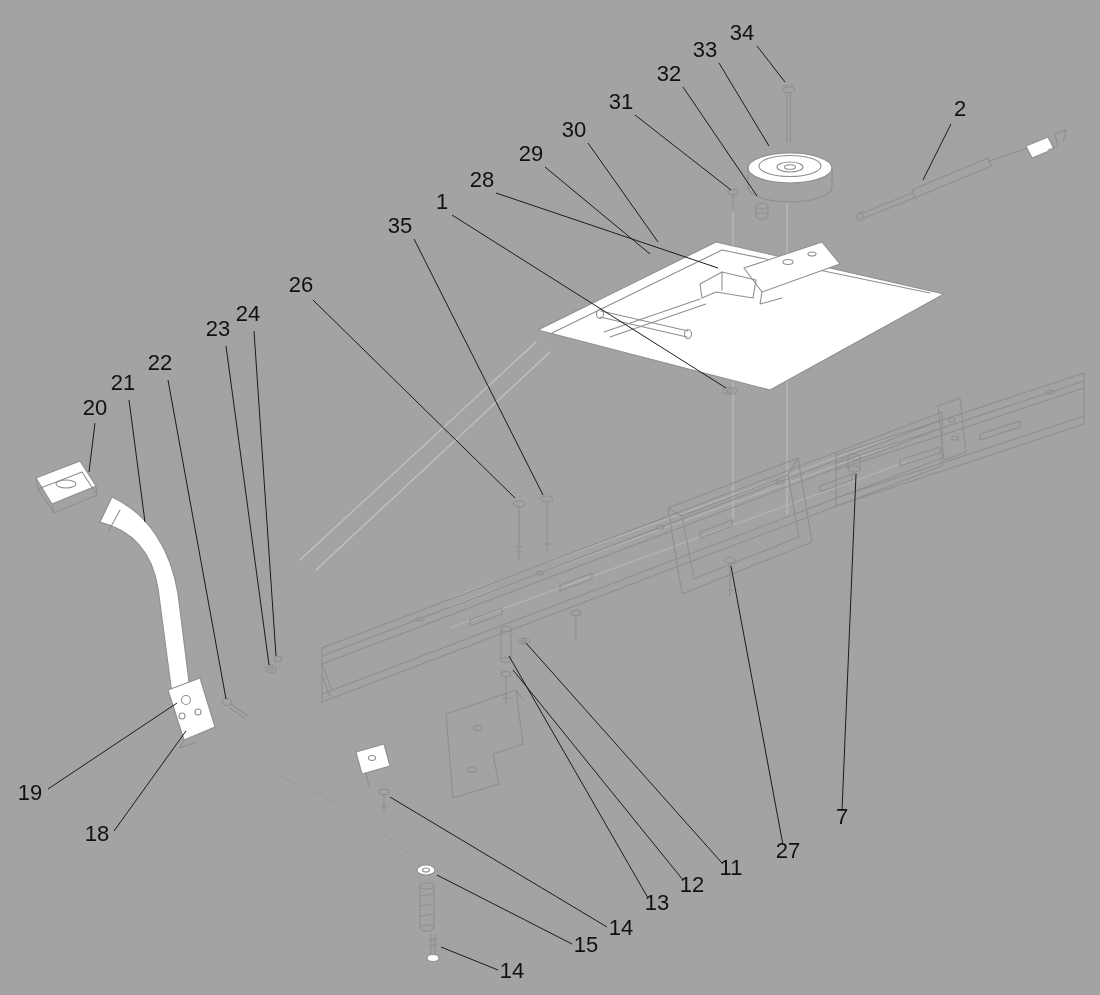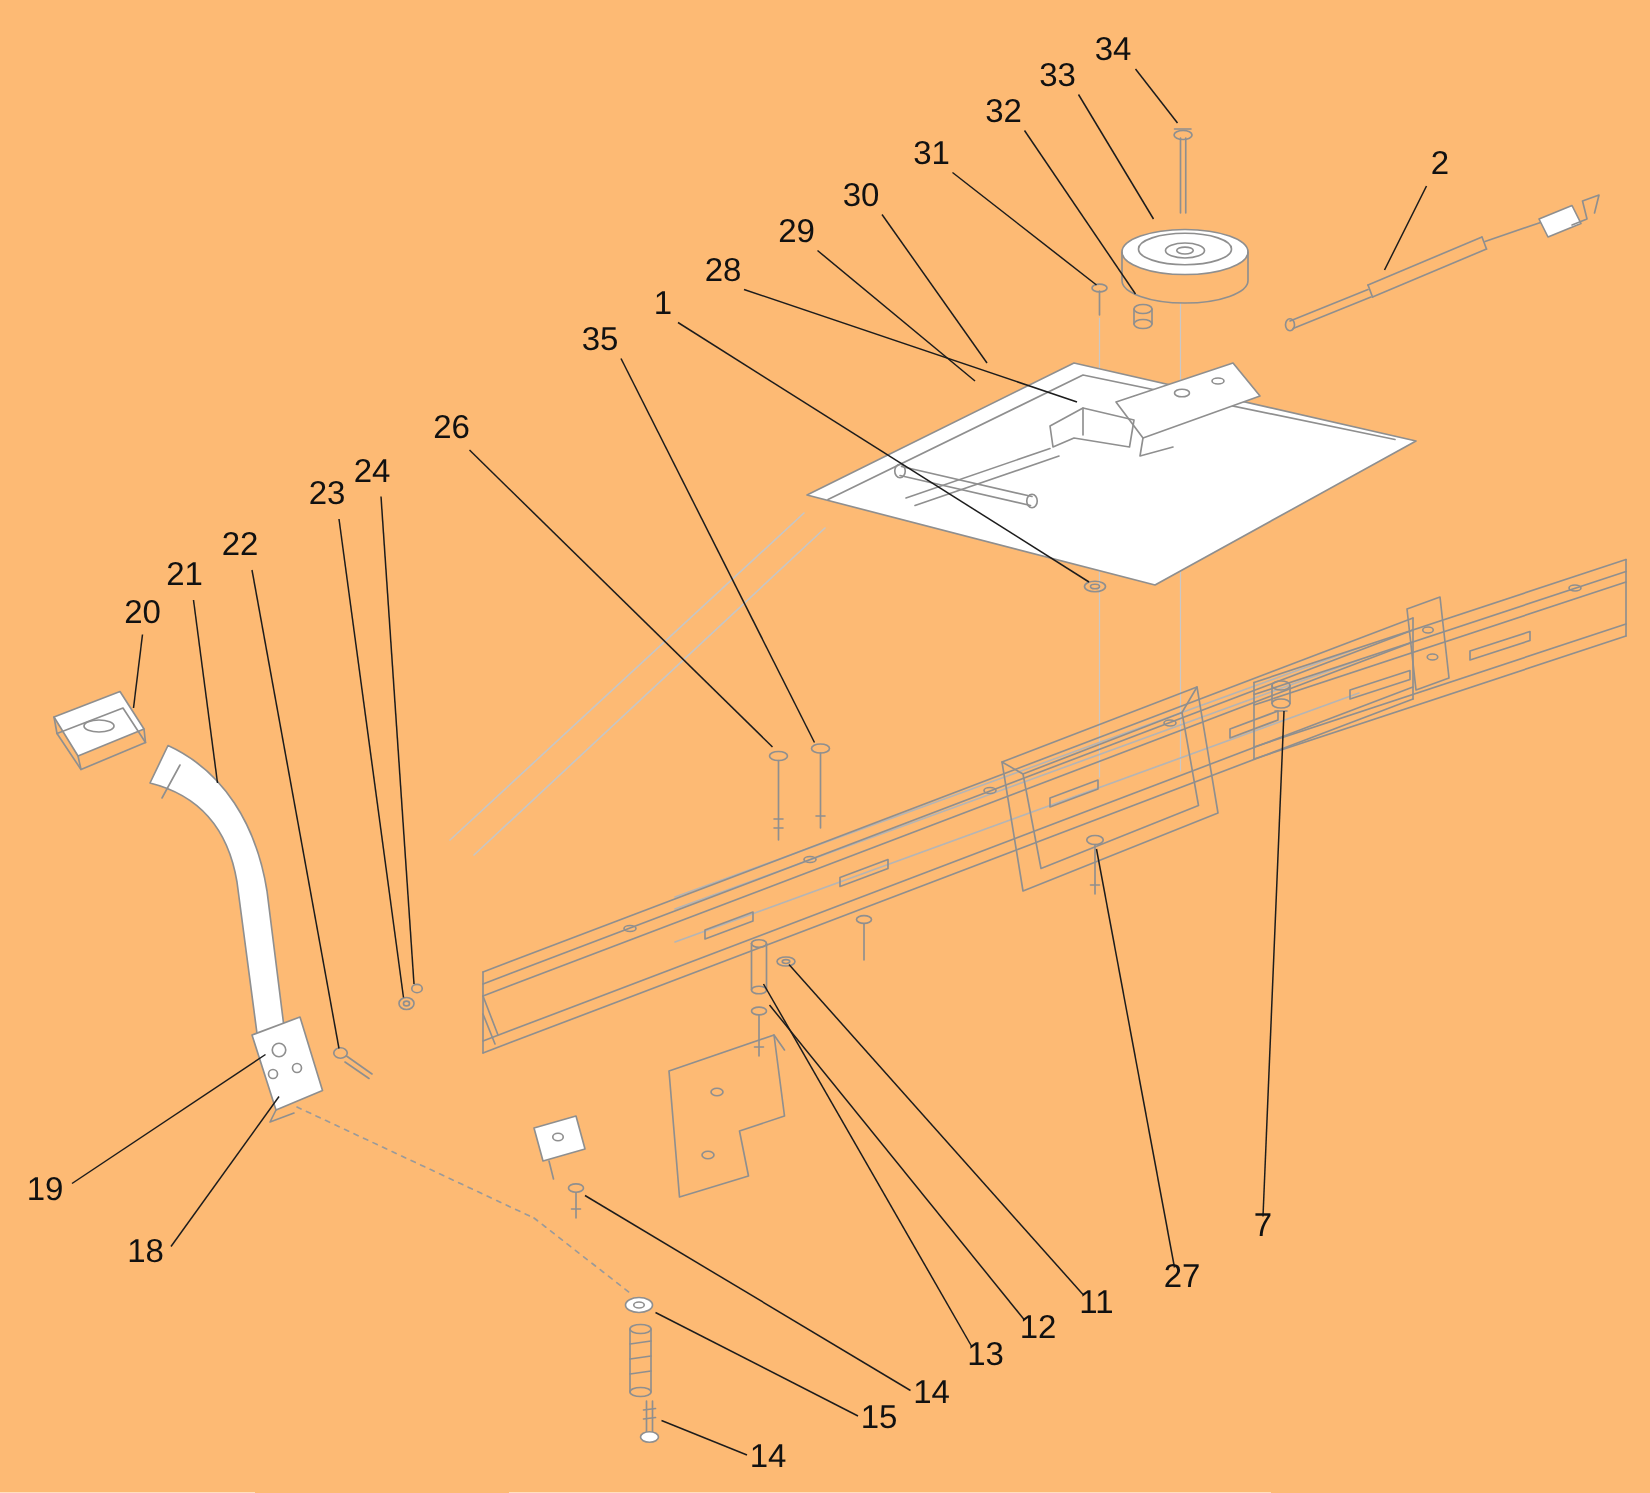--- a/index.html
+++ b/index.html
@@ -5,21 +5,21 @@
 <style>
   html, body {
     margin: 0;
     padding: 0;
     background: #ffffff;
   }
   .canvas {
     position: relative;
     width: 1100px;
     height: 995px;
-    background: #fdba74;
+    background: #a3a3a3;
     overflow: hidden;
     font-family: "Liberation Sans", sans-serif;
   }
   .canvas svg {
     position: absolute;
     left: 0;
     top: 0;
     width: 1100px;
     height: 995px;
   }

